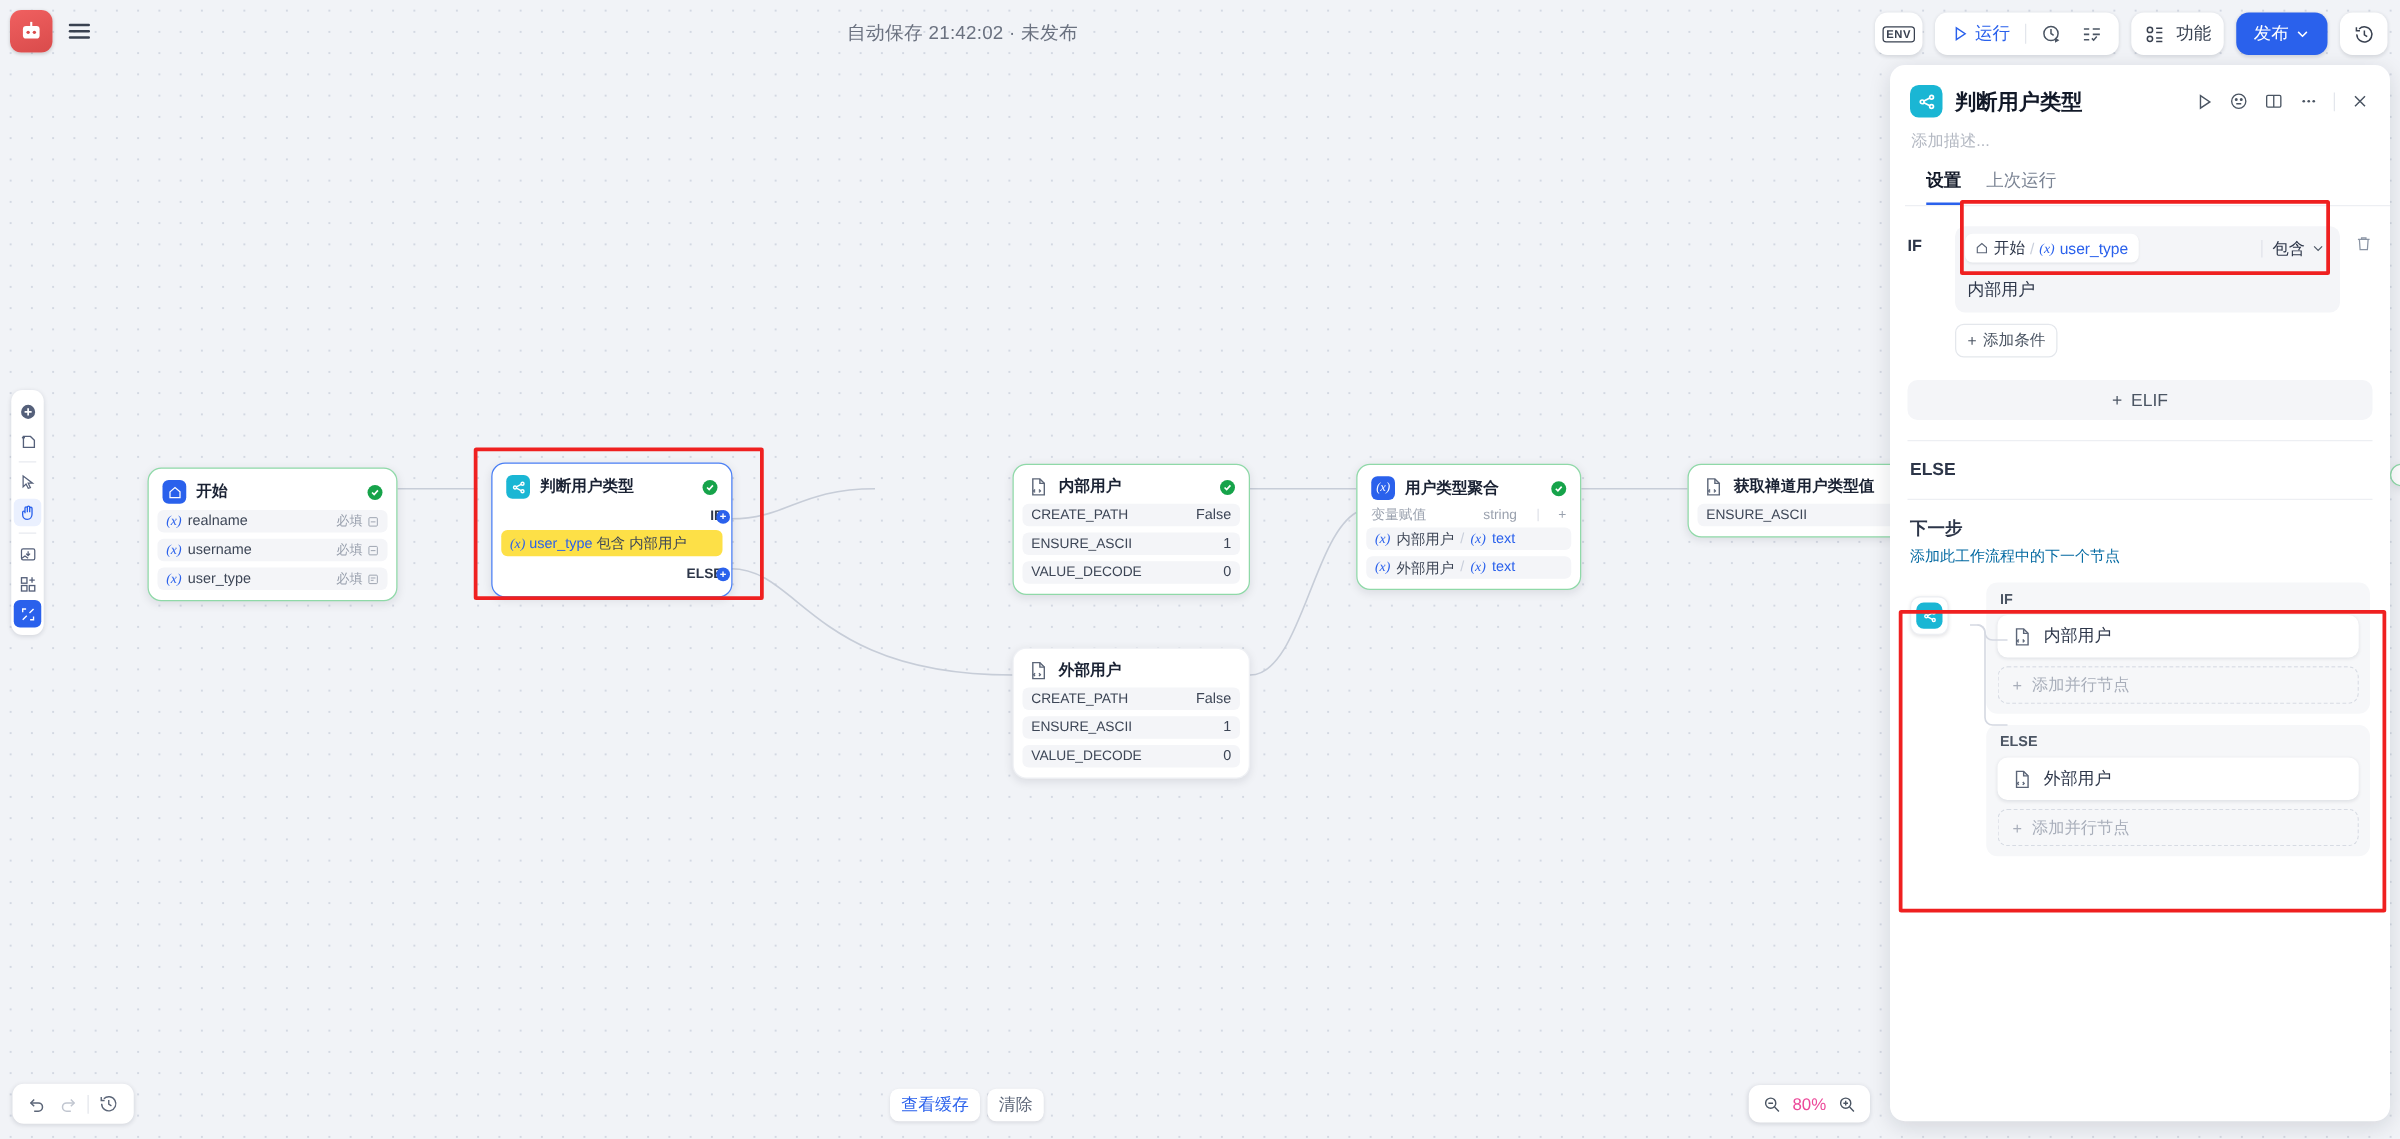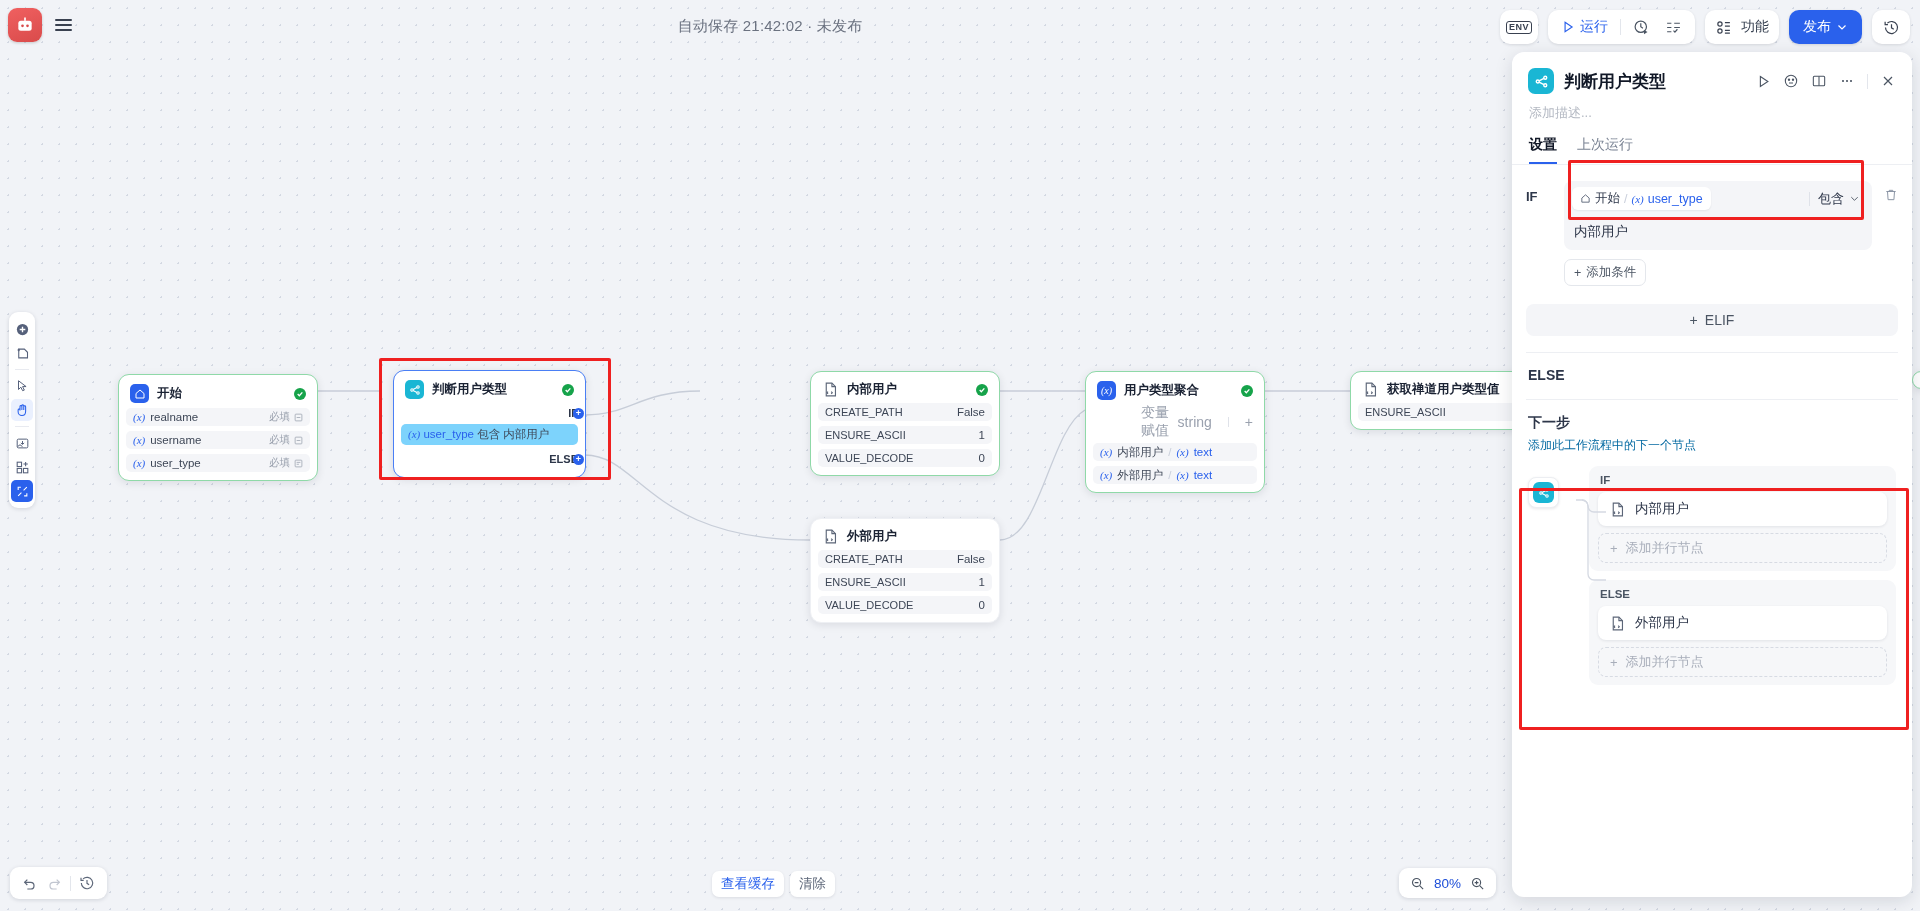--- a/index.html
+++ b/index.html
@@ -82,21 +82,21 @@
   .btmcenter { position: absolute; left: 712px; bottom: 14px; display: flex; gap: 6px; }
   .bbtn { background: #fff; border-radius: 7px; height: 26px; display: flex; align-items: center;
           padding: 0 9px; font-size: 13.5px; box-shadow: 0 1px 3px rgba(16,24,40,.10); }
   .bbtn.blue { color: #2a61ec; }
   .bbtn.gray { color: #5c6678; }
 
   
   .zoomw {
     position: absolute; right: 424px; bottom: 13px; height: 30px;
     background: #fff; border-radius: 9px; box-shadow: 0 1px 4px rgba(16,24,40,.14);
-    display: flex; align-items: center; gap: 9px; padding: 0 11px; font-size: 13.5px; color: #1d4ed8;
+    display: flex; align-items: center; gap: 9px; padding: 0 11px; font-size: 13.5px; color: #ec4899;
   }
 
   
   .minimap {
     position: absolute; right: 300px; bottom: 58px; width: 63px; height: 40px;
     background: #fff; border-radius: 5px; box-shadow: 0 1px 4px rgba(16,24,40,.12);
   }
   .mm-n { position: absolute; height: 5px; background: #c9cfdb; border-radius: 1px; }
 
   
@@ -125,25 +125,25 @@
   .req { color: #99a0ad; font-size: 10.5px; display: flex; align-items: center; gap: 4px; }
   .req svg { width: 9px; height: 9px; }
   .kv-k { color: #3d4656; font-size: 11px; }
   .kv-v { color: #3d4656; font-size: 11.5px; }
 
   
   .branch { display: flex; align-items: center; justify-content: flex-end; gap: 6px; font-size: 11px; font-weight: bold; color: #2d3649; }
   .handle { width: 11px; height: 11px; border-radius: 50%; background: #2a61ec;
             display: flex; align-items: center; justify-content: center; color: #fff; font-size: 9px; line-height: 1;
             position: absolute; right: -6px; }
-  .cond-row { background: #7dd3fc; border-radius: 5px; padding: 3px 7px; font-size: 11.5px; color: #2a61ec; }
+  .cond-row { background: #fde047; border-radius: 5px; padding: 3px 7px; font-size: 11.5px; color: #2a61ec; }
   .cond-row .blk { color: #3d4656; }
 
   
-  .subhd { display: flex; justify-content: space-between; padding: 4px 4px 1px; font-size: 14px; color: #9aa1ae; margin-left: 44px; }
+  .subhd { display: flex; justify-content: space-between; padding: 4px 4px 1px; font-size: 11px; color: #9aa1ae; }
   .subhd .rgt { display: flex; align-items: center; gap: 16px; }
   .subhd .sep { width: 1px; height: 10px; background: #dfe2e9; }
 
   
   .redbox { position: absolute; border: 3px solid #ef2020; border-radius: 2px; pointer-events: none; z-index: 20; }
 
   
   .edges { position: absolute; inset: 0; pointer-events: none; }
 
   
@@ -151,21 +151,21 @@
     position: absolute; right: 8px; top: 52px; width: 400px; height: 845px;
     background: #fff; border-radius: 12px; box-shadow: 0 4px 18px rgba(16,24,40,.13);
     overflow: hidden; z-index: 10;
   }
   .p-hd { display: flex; align-items: center; gap: 10px; padding: 16px 16px 0; }
   .p-ico { width: 26px; height: 26px; border-radius: 7px; background: #1ab6d4; display: flex; align-items: center; justify-content: center; flex: none; }
   .p-title { font-size: 17px; font-weight: bold; color: #111827; flex: 1; }
   .p-acts { display: flex; align-items: center; gap: 12px; color: #4b5563; }
   .p-acts .vd { width: 1px; height: 15px; background: #e3e6ec; }
   .p-desc { padding: 10px 17px 0; font-size: 13px; color: #b3b8c2; }
-  .tabs { display: flex; gap: 20px; padding: 14px 17px 0; border-bottom: 1px solid #edeff3; }
+  .tabs { display: flex; gap: 20px; padding: 14px 17px 0; border-bottom: 1px solid #edeff3; margin-left: 12px; }
   .tab { font-size: 14px; color: #7b8494; padding-bottom: 8px; }
   .tab.on { color: #111827; font-weight: bold; border-bottom: 2.5px solid #2a61ec; }
 
   .ifrow { display: flex; padding: 16px 14px 0; gap: 12px; }
   .iflabel { font-size: 13px; font-weight: bold; color: #2d3649; padding-top: 8px; width: 26px; flex: none; }
   .ifbody { flex: 1; }
   .condbox { background: #f4f5f8; border-radius: 8px; overflow: hidden; }
   .condtop { display: flex; align-items: center; padding: 6px 8px; gap: 8px; }
   .var-chip {
     background: #fff; border-radius: 6px; padding: 3px 8px; display: flex; align-items: center; gap: 4px;

